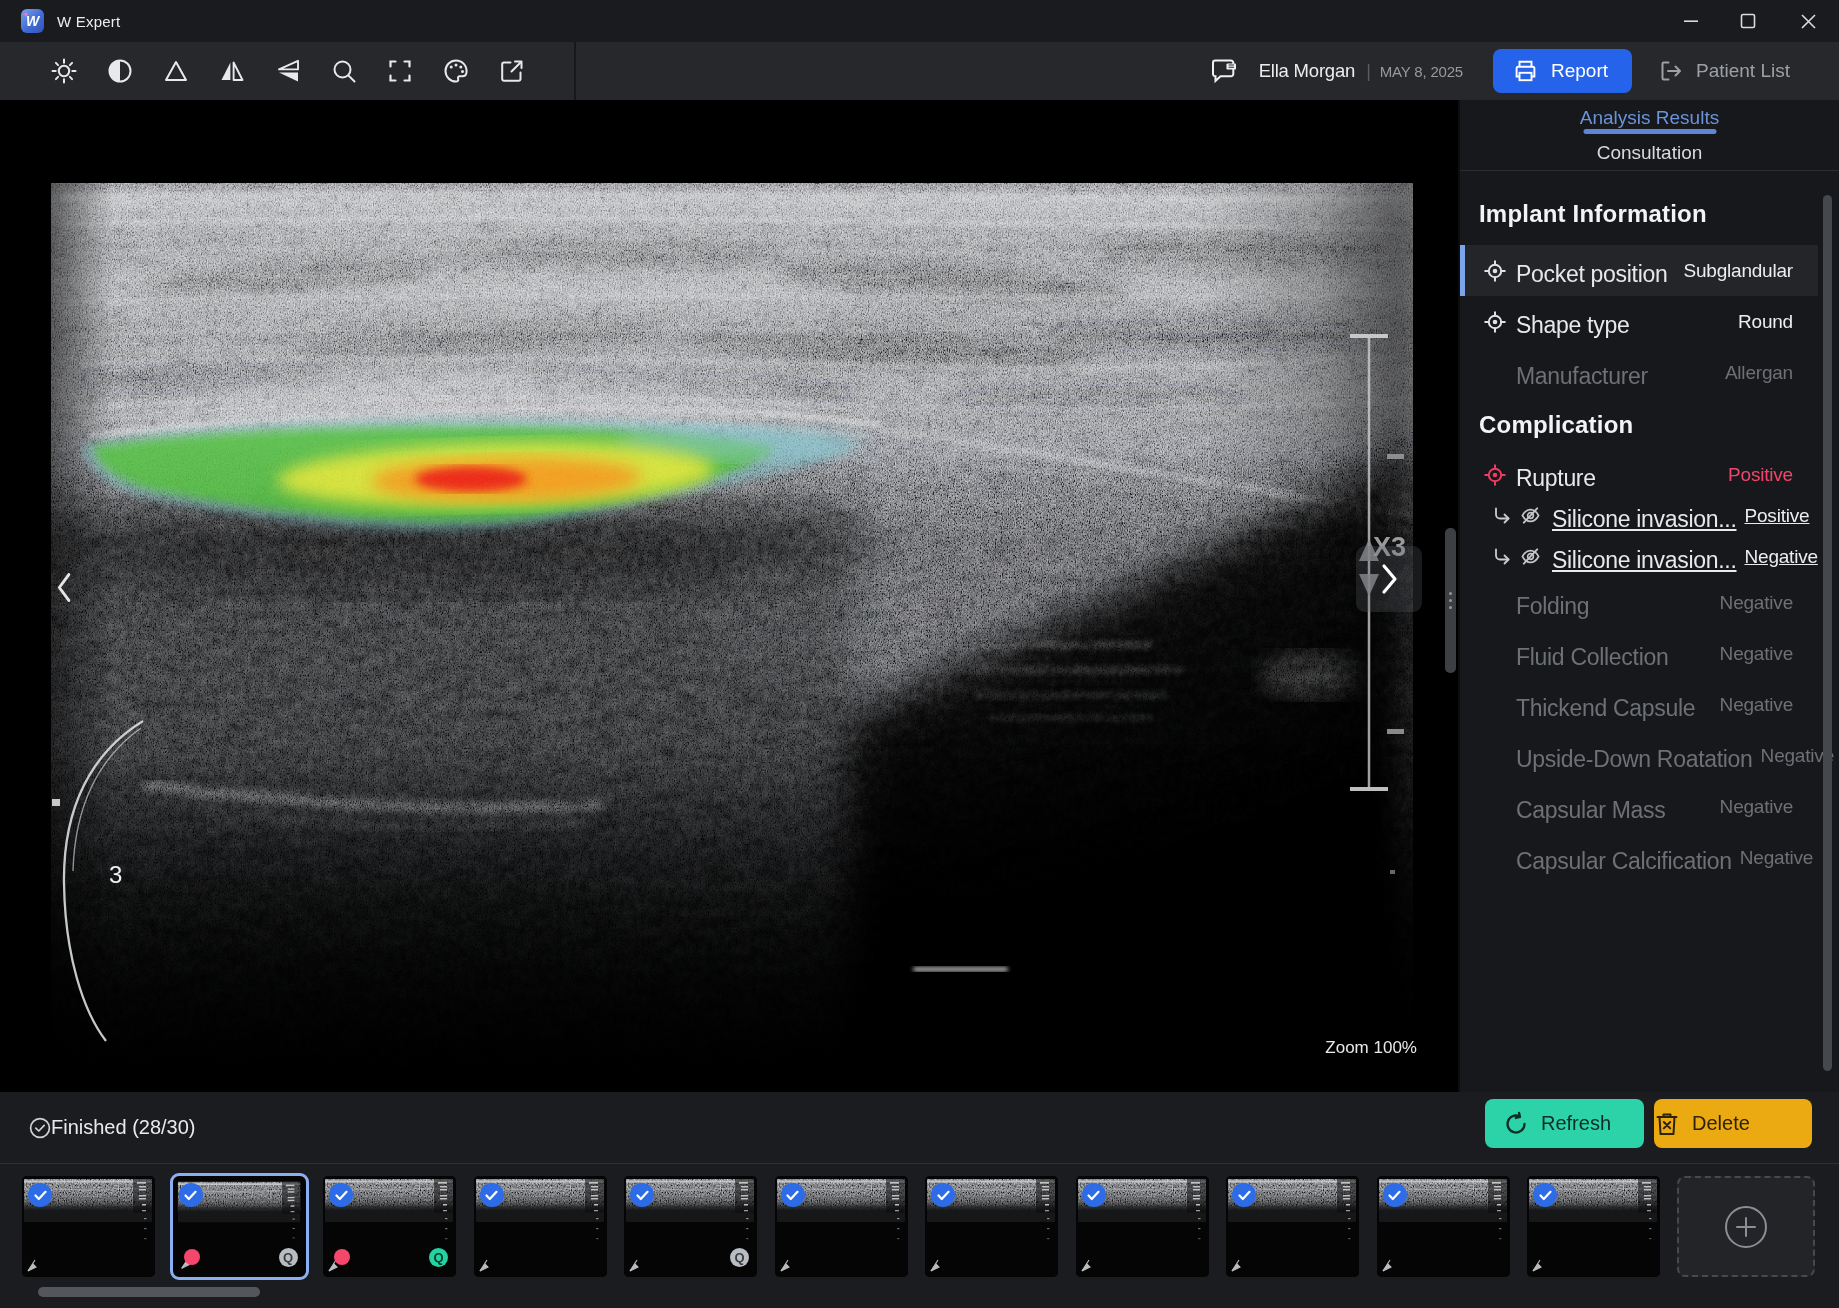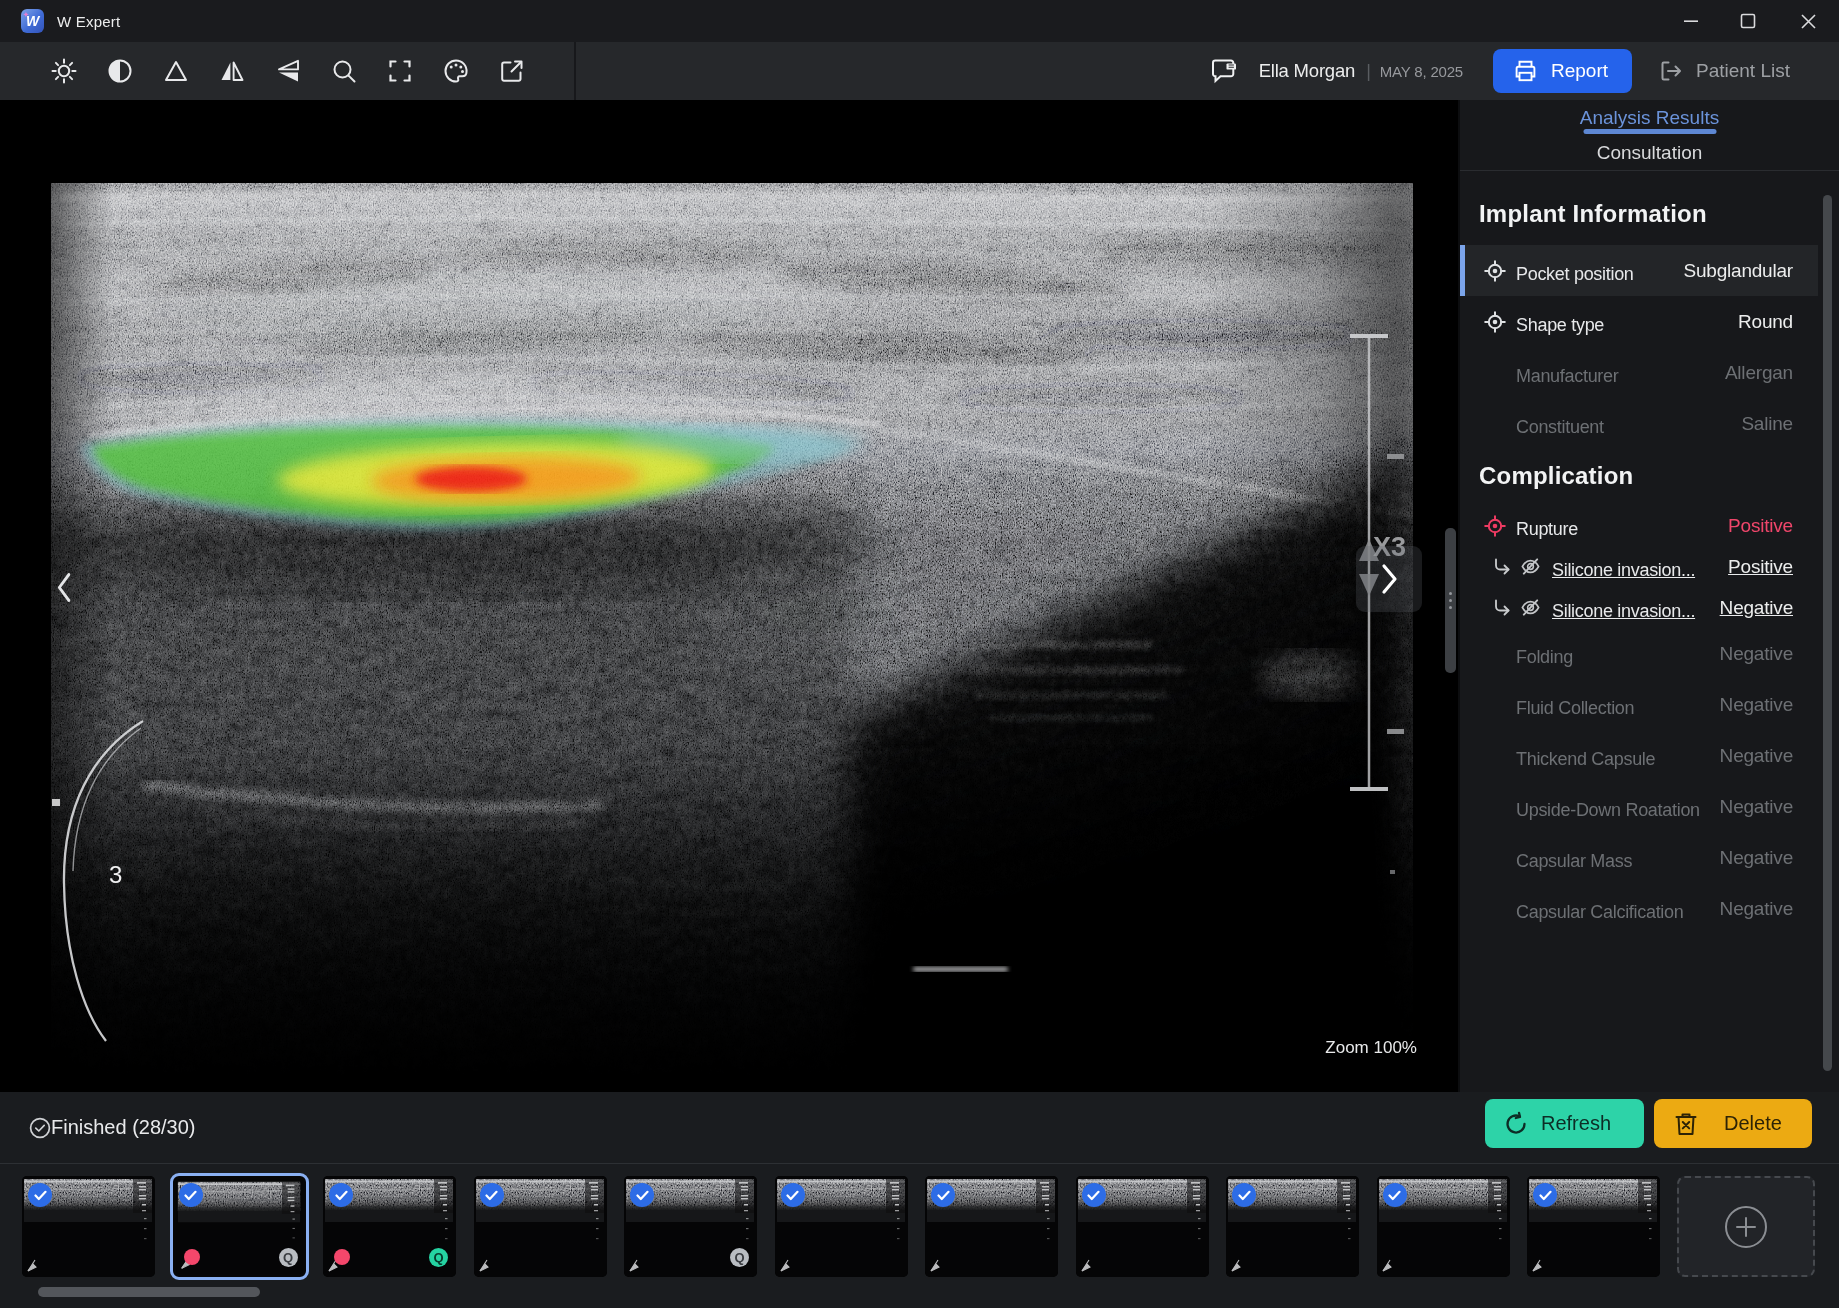--- a/index.html
+++ b/index.html
@@ -50,40 +50,40 @@
   .tab.active::after { content:""; position:absolute; left:50%; bottom:1px; transform:translateX(-50%); width:133px; height:5px; border-radius:3px; background:#5d87d3; }
   .side-scroll { position:absolute; right:7px; top:95px; width:9px; height:876px; border-radius:5px; background:#45484c; }
   .side-content { padding-top:29px; }
   .sec-title { font-size:24px; font-weight:bold; color:#f2f3f4; margin-left:19px; letter-spacing:.2px; }
   .sec-title.first { margin-bottom:17px; }
   .sec-title.second { margin-top:13px; margin-bottom:15px; }
   .rows {}
   .row { position:relative; height:51px; display:flex; align-items:center; width:358px; padding-left:24px; padding-right:25px; }
   .row.sub, .row.pos { height:41px; }
   .row .r-icon { width:22px; height:22px; margin-right:10px; color:#dfe1e3; flex:none; display:flex; align-items:center; justify-content:center; }
-  .row .r-label { font-size:18px; letter-spacing:-0.3px; color:#e7e8ea; white-space:nowrap;margin-top:8px; }
+  .row .r-label { font-size:23px; letter-spacing:-0.3px; color:#e7e8ea; white-space:nowrap;margin-top:8px; }
   .row .r-value { margin-left:auto; padding-left:8px; font-size:19px; letter-spacing:-0.2px; color:#eceded; white-space:nowrap; }
   .row.dim .r-label, .row.dim .r-value { color:#6d7074; }
   .row.dim { padding-left:56px; }
   .row.active-row { background:#232528; }
   .row.active-row::before { content:""; position:absolute; left:0; top:0; bottom:0; width:5px; background:#7ba4ea; }
   .row.pos .r-icon { color:#ee3b62; }
   .row.pos .r-value { color:#f0466b; }
   .row.sub { padding-left:32px;text-decoration:underline; }
   .row.sub .sub-arrow { width:20px; height:20px; color:#caccce; margin-right:8px; flex:none; }
   .row.sub .r-icon { width:21px; height:21px; color:#c3c5c8; margin-right:11px; }
 
   
   .statusbar { position:relative; height:72px; background:#1a1c1f; border-bottom:1px solid #2d3034; }
   .status-left { position:absolute; left:29px; top:0; height:71px; display:flex; align-items:center; gap:0; color:#d6d7d9; }
   .status-left .txt { font-size:20px; color:#e9eaec; }
   .action-btns { position:absolute; right:27px; top:7px; display:flex; gap:10px; }
   .act-btn { height:49px; border:none; border-radius:8px; display:flex; align-items:center; font-size:20px; font-weight:500; }
   .refresh-btn { width:159px; background:#2dd3a8; color:#0d2d26; padding-left:18px; gap:12px; }
-  .delete-btn { width:158px; background:#ecaa12; color:#2d2306; padding-left:19px; gap:25px; }
+  .delete-btn { width:158px; background:#ecaa12; color:#2d2306; gap:12px; }
 
   
   .filmstrip { position:relative; height:144px; background:#1a1c1f; }
   .thumbs { position:absolute; left:22px; top:12px; display:flex; }
   .thumb { position:relative; width:133px; height:101px; margin-right:17.5px; border-radius:5px; background:#060607; flex:none; }
   .thumb .timg { position:absolute; inset:0; border-radius:5px; overflow:hidden; }
   .thumb.selected .timg { inset:3px; border-radius:4px; }
   .thumb.selected::before { content:""; position:absolute; inset:-3px; border:3px solid #8ab0f2; border-radius:9px; pointer-events:none; }
   .badge-check { position:absolute; left:6px; top:7px; width:24px; height:24px; border-radius:50%; background:#2d6ce6; display:flex; align-items:center; justify-content:center; }
   .badge-red { position:absolute; left:11px; bottom:12px; width:16px; height:16px; border-radius:50%; background:#f4476b; }
@@ -467,24 +467,20 @@
     <path d="M11 1.2 V4.8 M11 17.2 V20.8 M1.2 11 H4.8 M17.2 11 H20.8"></path>
   </svg>
               </span>
               <span class="r-label">Shape type</span>
               <span class="r-value">Round</span>
             </div>
             <div class="row dim">
               <span class="r-label">Manufacturer</span>
               <span class="r-value">Allergan</span>
             </div>
-            <div class="row dim">
-              <span class="r-label">Constituent</span>
-              <span class="r-value">Saline</span>
-            </div>
           </div>
           <div class="sec-title second">Complication</div>
           <div class="rows">
             <div class="row pos">
               <span class="r-icon">
                 <svg width="22" height="22" viewBox="0 0 22 22" fill="none" stroke="currentColor" stroke-width="2" stroke-linecap="round">
     <circle cx="11" cy="11" r="6.2"></circle>
     <circle cx="11" cy="11" r="2.3" fill="currentColor" stroke="none"></circle>
     <path d="M11 1.2 V4.8 M11 17.2 V20.8 M1.2 11 H4.8 M17.2 11 H20.8"></path>
   </svg>

